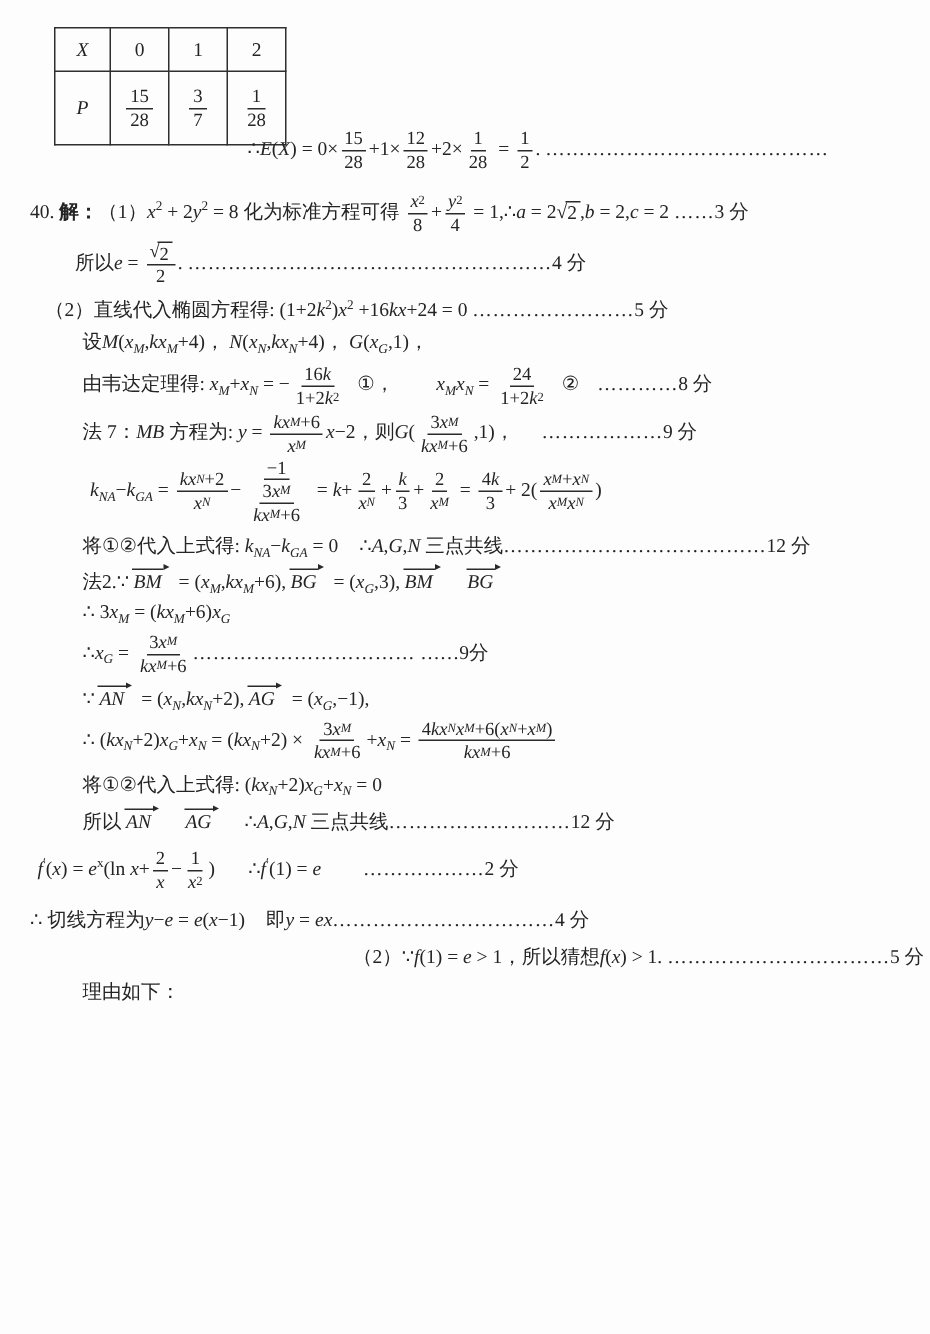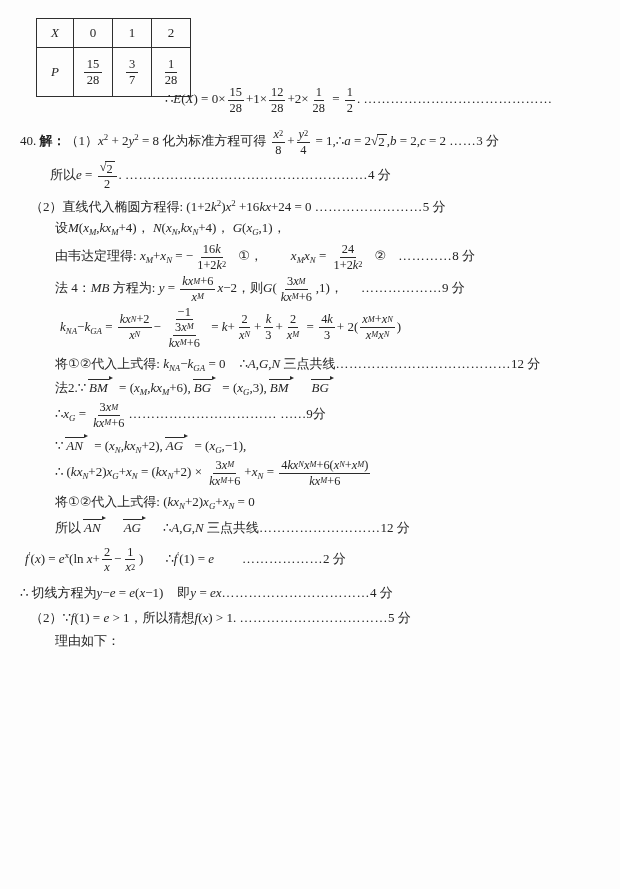--- a/index.html
+++ b/index.html
@@ -152,21 +152,21 @@
         </span><span class="mgap" style="width: 8px;"></span><span class="mt">①，</span><span class="mgap" style="width: 28px;"></span><span class="mi">x</span><span class="msub">M</span><span class="mi">x</span><span class="msub">N</span><span class="mt"> = </span><span class="mfrac">
           <span class="fn">
             <span class="mt">24</span>
           </span>
           <span class="fd">
             <span class="mt">1+2</span>
             <span class="mi">k</span>
             <span class="msup">2</span>
           </span>
         </span><span class="mgap" style="width: 8px;"></span><span class="mt">②</span><span class="mgap" style="width: 12px;"></span><span class="mdots">…………</span><span class="mt">8 分</span></div>
-      <div class="line" style="margin-left: 35px; margin-top: 2px;"><span class="mt">法 4：</span><span class="mi">MB</span><span class="mt"> 方程为: </span><span class="mi">y</span><span class="mt"> = </span><span class="mfrac">
+      <div class="line" style="margin-left: 35px; margin-top: 2px;"><span class="mt">法 7：</span><span class="mi">MB</span><span class="mt"> 方程为: </span><span class="mi">y</span><span class="mt"> = </span><span class="mfrac">
           <span class="fn">
             <span class="mi">kx</span>
             <span class="msub">M</span>
             <span class="mt">+6</span>
           </span>
           <span class="fd">
             <span class="mi">x</span>
             <span class="msub">M</span>
           </span>
         </span><span class="mi">x</span><span class="mt">−2，则</span><span class="mi">G</span><span class="mt">(</span><span class="mfrac">
@@ -250,20 +250,21 @@
           </span>
           <span class="fd">
             <span class="mi">x</span>
             <span class="msub">M</span>
             <span class="mi">x</span>
             <span class="msub">N</span>
           </span>
         </span><span class="mt">)</span></div>
       <div class="line" style="margin-left: 35px; margin-top: 6px;"><span class="mt">将①②代入上式得: </span><span class="mi">k</span><span class="msub">NA</span><span class="mt">−</span><span class="mi">k</span><span class="msub">GA</span><span class="mt"> = 0</span><span class="mgap" style="width: 14px;"></span><span class="mt">∴</span><span class="mi">A</span><span class="mt">,</span><span class="mi">G</span><span class="mt">,</span><span class="mi">N</span><span class="mt"> 三点共线</span><span class="mdots">…………………………………</span><span class="mt">12 分</span></div>
       <div class="line" style="margin-left: 35px; margin-top: 4px;"><span class="mt">法2.∵</span><span class="mvec">BM</span><span class="mt"> = (</span><span class="mi">x</span><span class="msub">M</span><span class="mt">,</span><span class="mi">kx</span><span class="msub">M</span><span class="mt">+6),</span><span class="mvec">BG</span><span class="mt"> = (</span><span class="mi">x</span><span class="msub">G</span><span class="mt">,3),</span><span class="mvec">BM</span><span class="mgap" style="width: 12px;"></span><span class="mvec">BG</span></div>
+      <div class="line" style="margin-left: 35px; margin-top: 2px;"><span class="mt">∴ 3</span><span class="mi">x</span><span class="msub">M</span><span class="mt"> = (</span><span class="mi">kx</span><span class="msub">M</span><span class="mt">+6)</span><span class="mi">x</span><span class="msub">G</span></div>
       <div class="line" style="margin-left: 35px; margin-top: 2px;"><span class="mt">∴</span><span class="mi">x</span><span class="msub">G</span><span class="mt"> = </span><span class="mfrac">
           <span class="fn">
             <span class="mt">3</span>
             <span class="mi">x</span>
             <span class="msub">M</span>
           </span>
           <span class="fd">
             <span class="mi">kx</span>
             <span class="msub">M</span>
             <span class="mt">+6</span>
@@ -314,17 +315,17 @@
         </span><span class="mt">−</span><span class="mfrac">
           <span class="fn">
             <span class="mt">1</span>
           </span>
           <span class="fd">
             <span class="mi">x</span>
             <span class="msup">2</span>
           </span>
         </span><span class="mt">)</span><span class="mgap" style="width: 22px;"></span><span class="mt">∴</span><span class="mi">f</span><span class="msup">′</span><span class="mt">(1) = </span><span class="mi">e</span><span class="mgap" style="width: 28px;"></span><span class="mdots">………………</span><span class="mt">2 分</span></div>
       <div class="line" style="margin-left: 0px; margin-top: 10px;"><span class="mt">∴ 切线方程为</span><span class="mi">y</span><span class="mt">−</span><span class="mi">e</span><span class="mt"> = </span><span class="mi">e</span><span class="mt">(</span><span class="mi">x</span><span class="mt">−1)</span><span class="mgap" style="width: 14px;"></span><span class="mt">即</span><span class="mi">y</span><span class="mt"> = </span><span class="mi">ex</span><span class="mdots">……………………………</span><span class="mt">4 分</span></div>
-      <div class="line" style="margin-left: 10px; margin-top: 8px;"><span class="mt">（2）∵</span><span class="mi">f</span><span class="mt">(1) = </span><span class="mi">e</span><span class="mt"> &gt; 1，所以猜想</span><span class="mi">f</span><span class="mt">(</span><span class="mi">x</span><span class="mt">) &gt; 1. </span><span class="mdots">……………………………</span><span class="mt">5 分</span></div>
+      <div class="line" style="margin-left: 10px; margin-top: 8px; text-align: right;"><span class="mt">（2）∵</span><span class="mi">f</span><span class="mt">(1) = </span><span class="mi">e</span><span class="mt"> &gt; 1，所以猜想</span><span class="mi">f</span><span class="mt">(</span><span class="mi">x</span><span class="mt">) &gt; 1. </span><span class="mdots">……………………………</span><span class="mt">5 分</span></div>
       <div class="line" style="margin-left: 35px; margin-top: 6px;"><span class="mt">理由如下：</span></div>
     </div>
 
 </div>
 
 </body></html>

